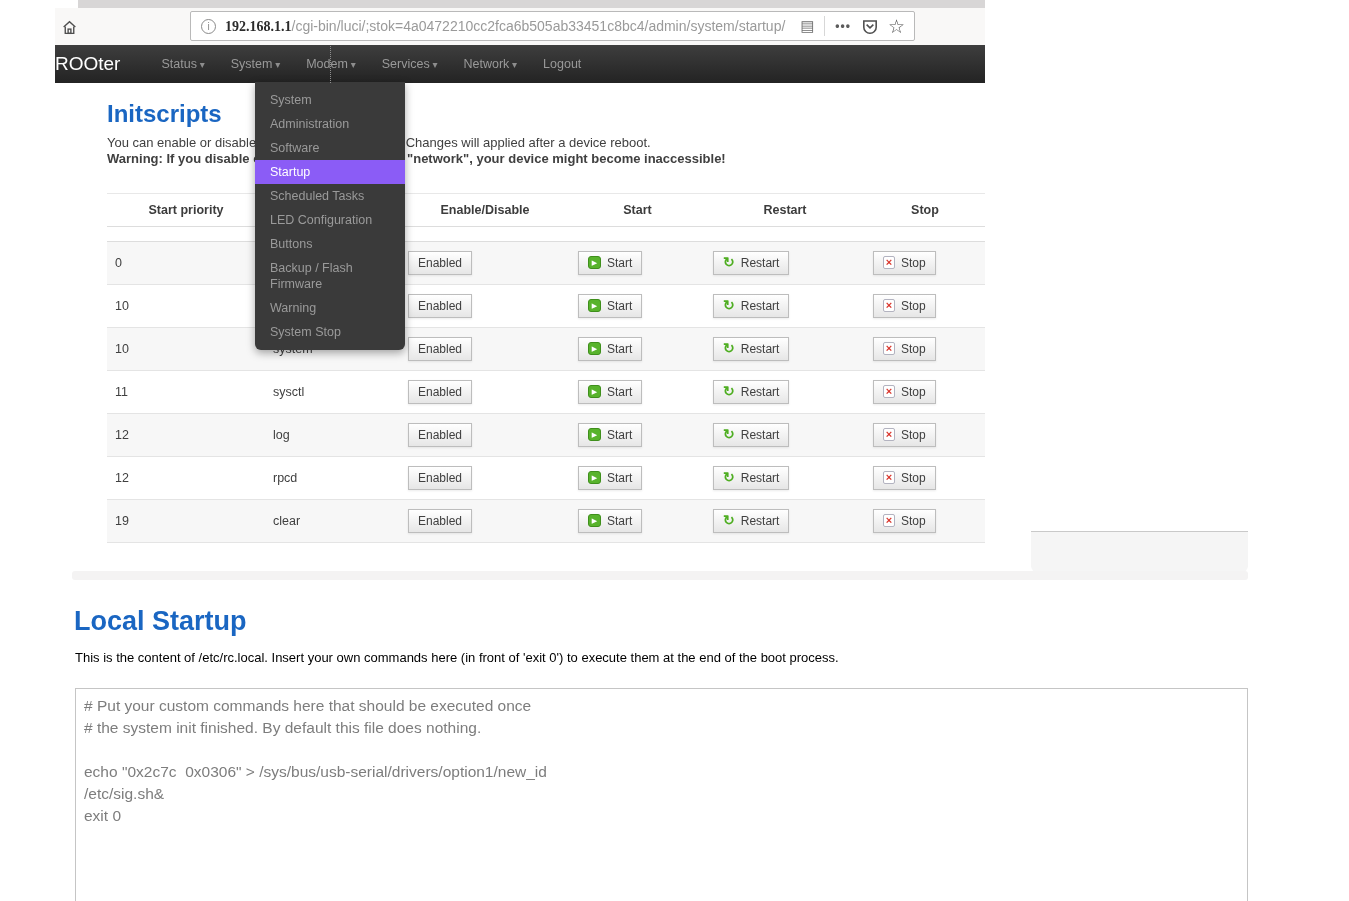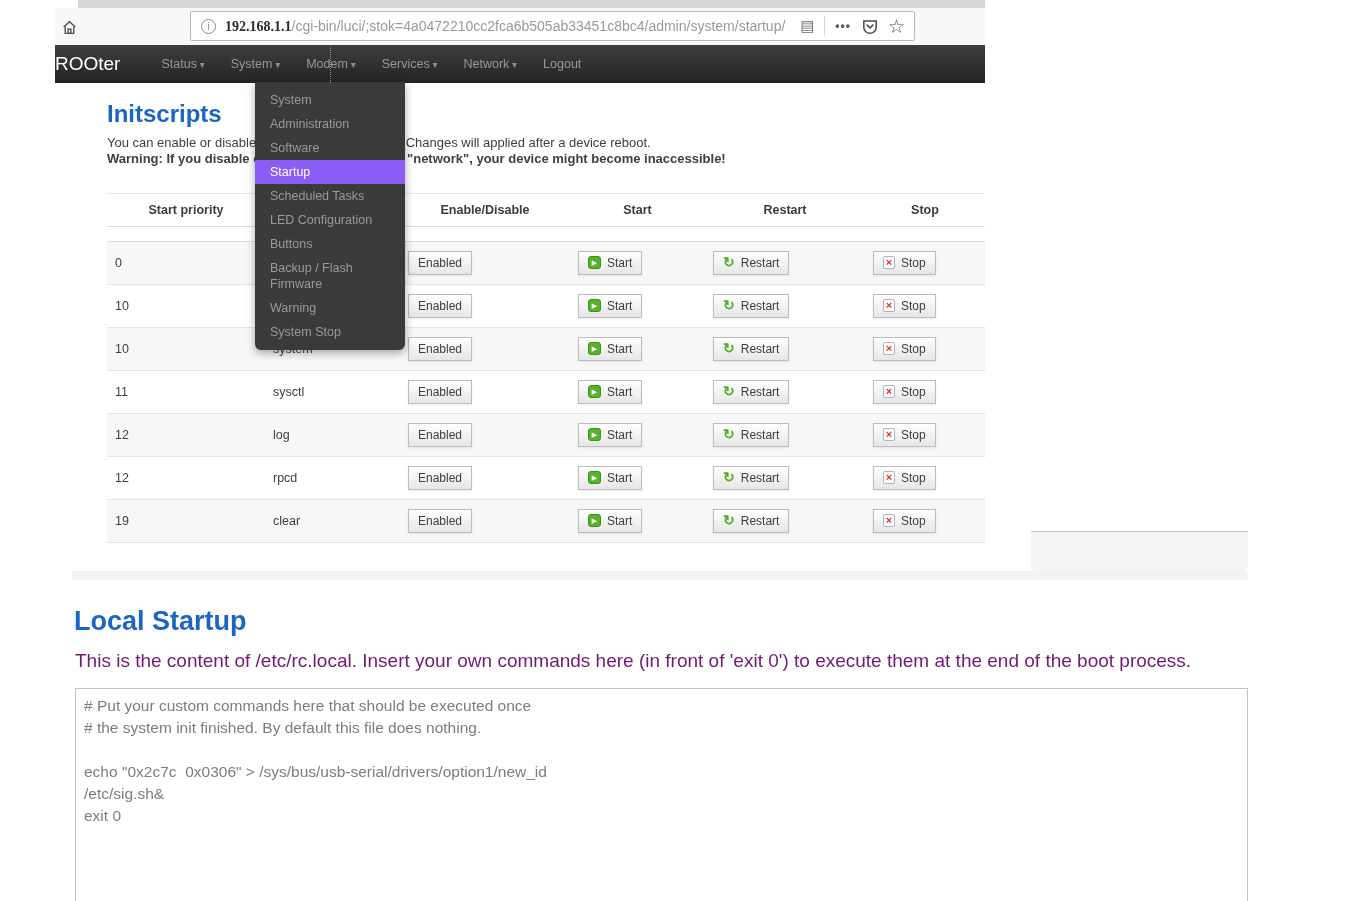--- a/index.html
+++ b/index.html
@@ -58,21 +58,21 @@
   .dropdown { position:absolute; left:255px; top:82px; width:150px; background:#3a3a3a;
               border-radius:0 0 6px 6px; padding:6px 0; box-shadow:0 3px 8px rgba(0,0,0,.35); z-index:10; }
   .dd-item { padding:4px 15px; font-size:12.5px; color:#9a9a9a; line-height:16px; cursor:pointer; }
   .dd-item.active { background:#8b5cf6; color:#fff; }
 
   
   .gray-box { position:absolute; left:1031px; top:531px; width:217px; height:41px; background:#f5f5f5;
               border-top:1px solid #c9c9c9; border-radius:0 0 6px 6px; }
   .band { position:absolute; left:72px; top:571px; width:1176px; height:9px; background:#f4f3f3; border-radius:3px; }
   .h-local { position:absolute; left:74px; top:606px; font-size:27px; font-weight:bold; }
-  .local-desc { position:absolute; left:75px; top:650px; font-size:19px; color:#701a75; }
+  .local-desc { position:absolute; left:75px; top:650px; font-size:13px; color:#000000; }
   textarea.rc { position:absolute; left:75px; top:688px; width:1173px; height:260px;
                 border:1px solid #c5c5c5; background:#fff; padding:6px 8px; resize:none; outline:none;
                 font-family:"Liberation Sans",sans-serif; font-size:15.5px; line-height:22px; color:#7d7d7d; }
 </style>
 </head>
 <body>
 
 <div class="canvas">
 
   <div class="tab-strip"></div>

